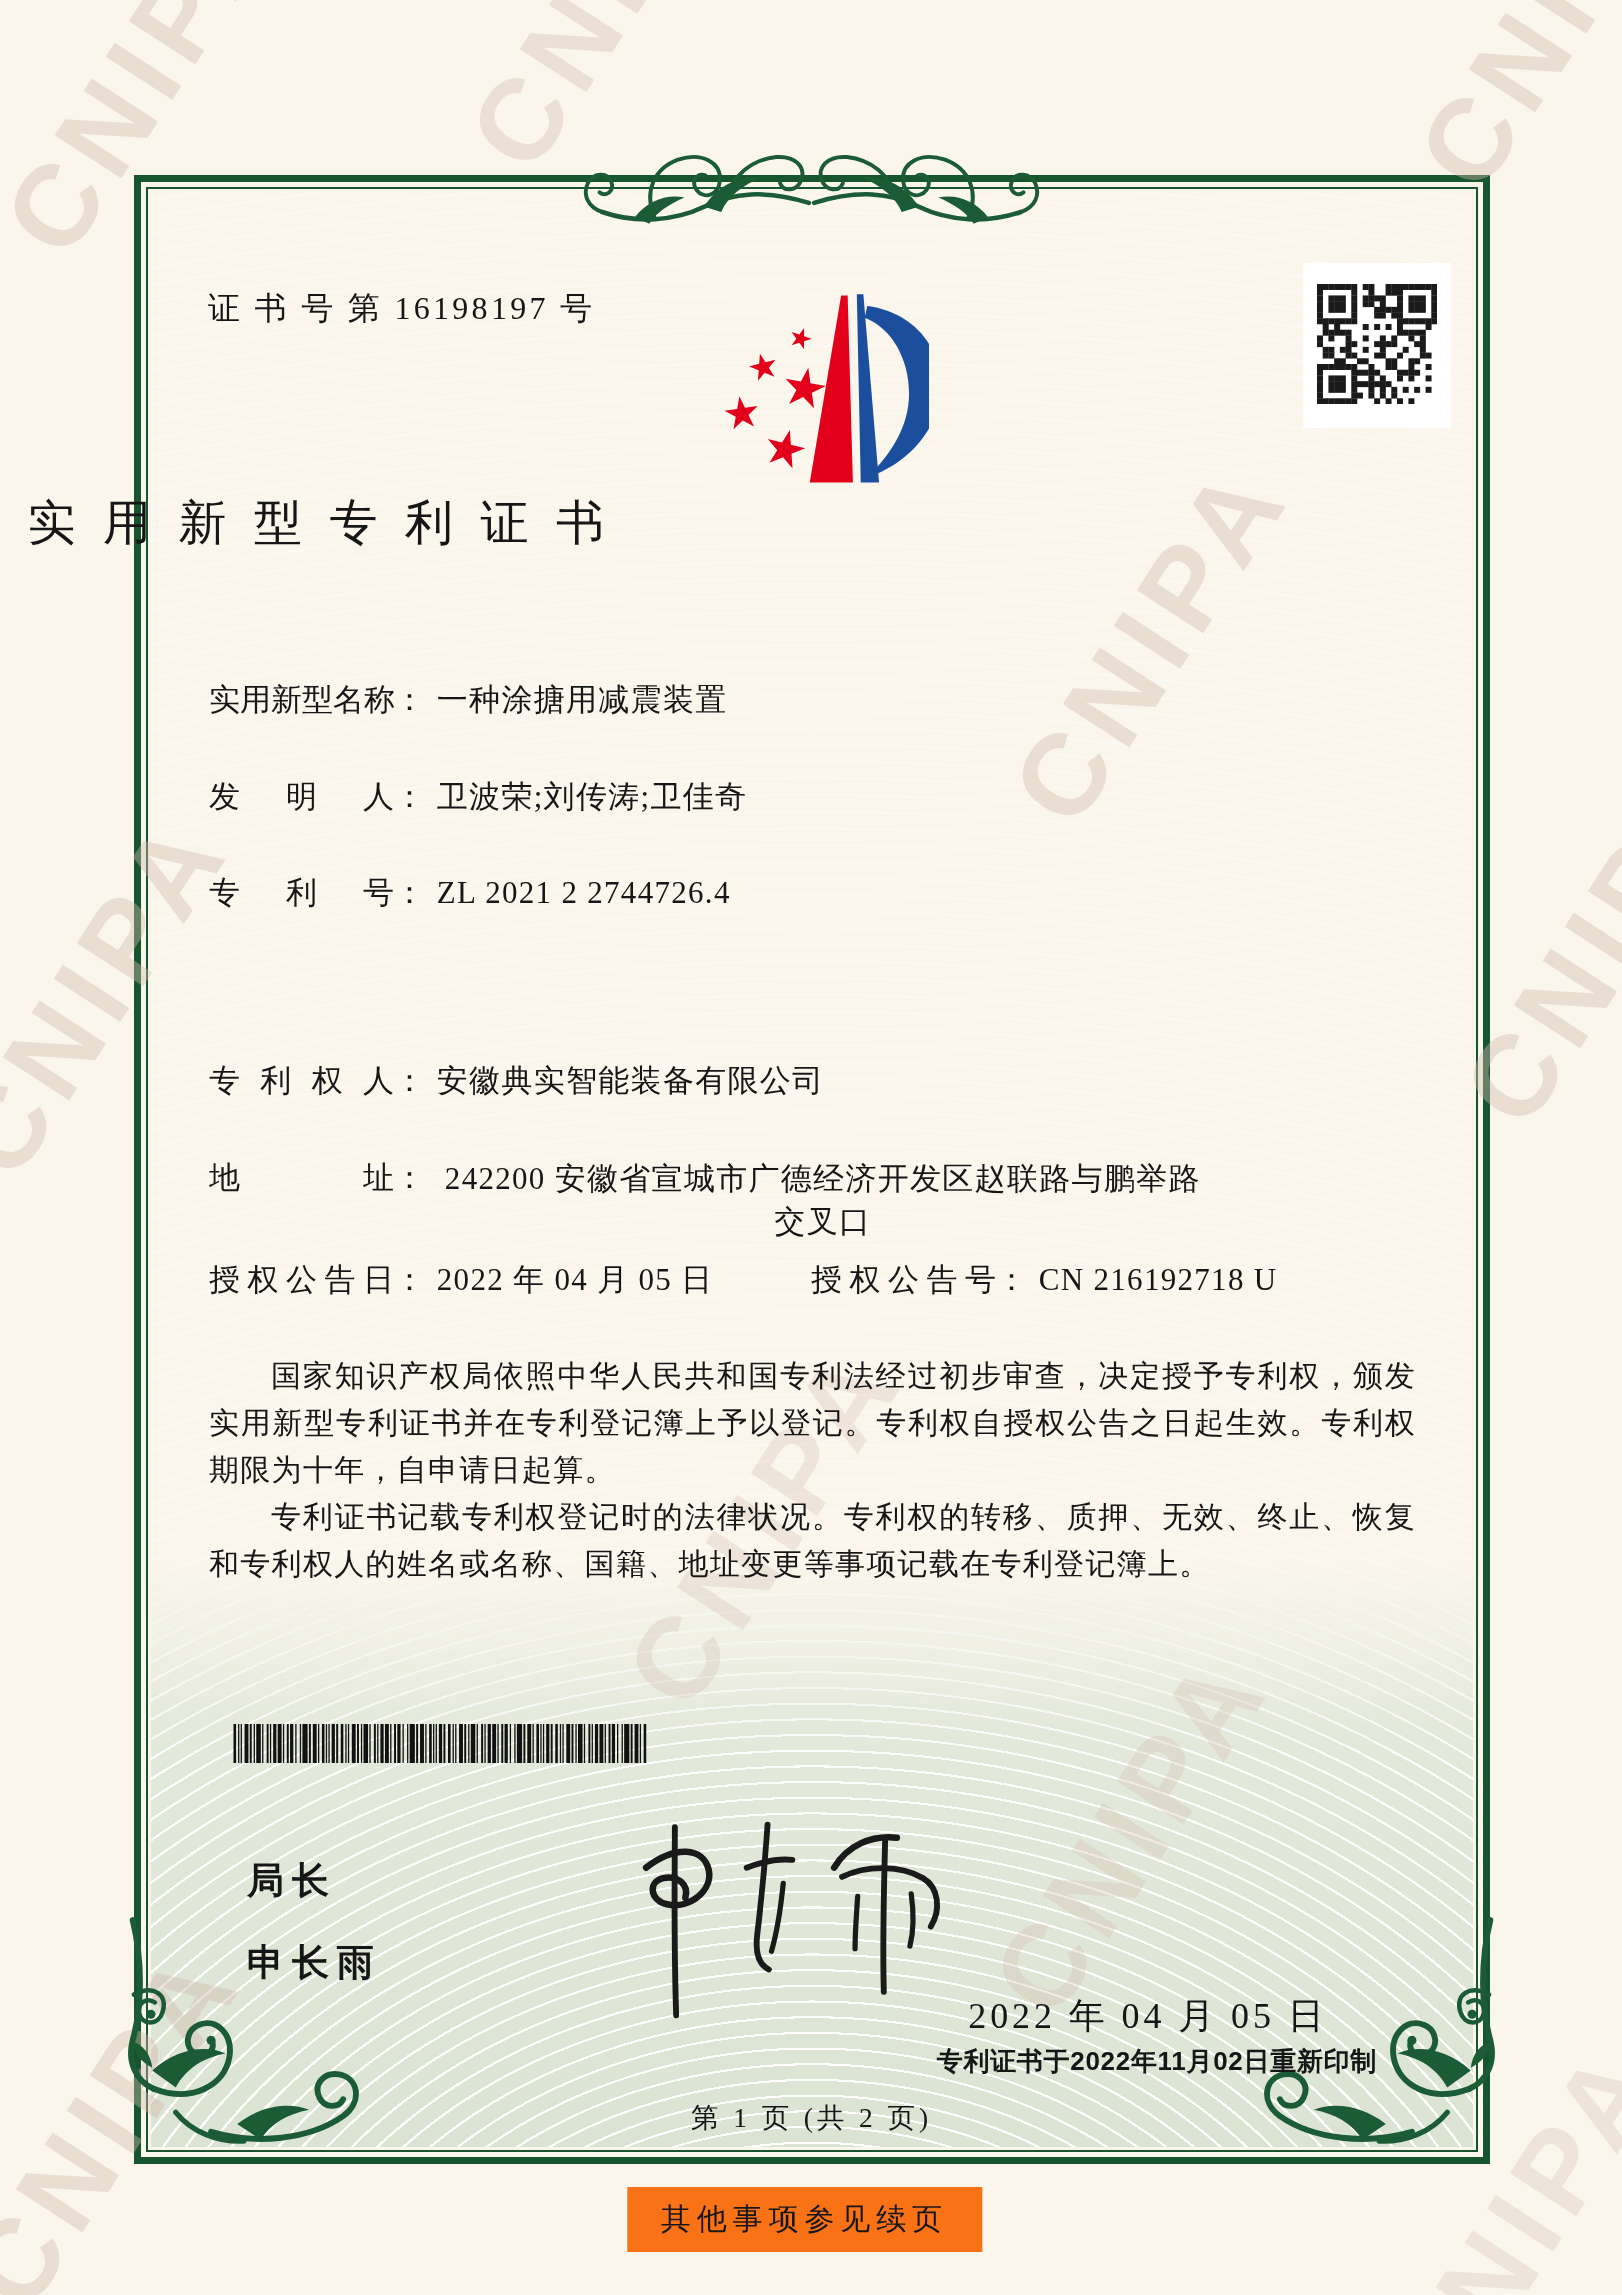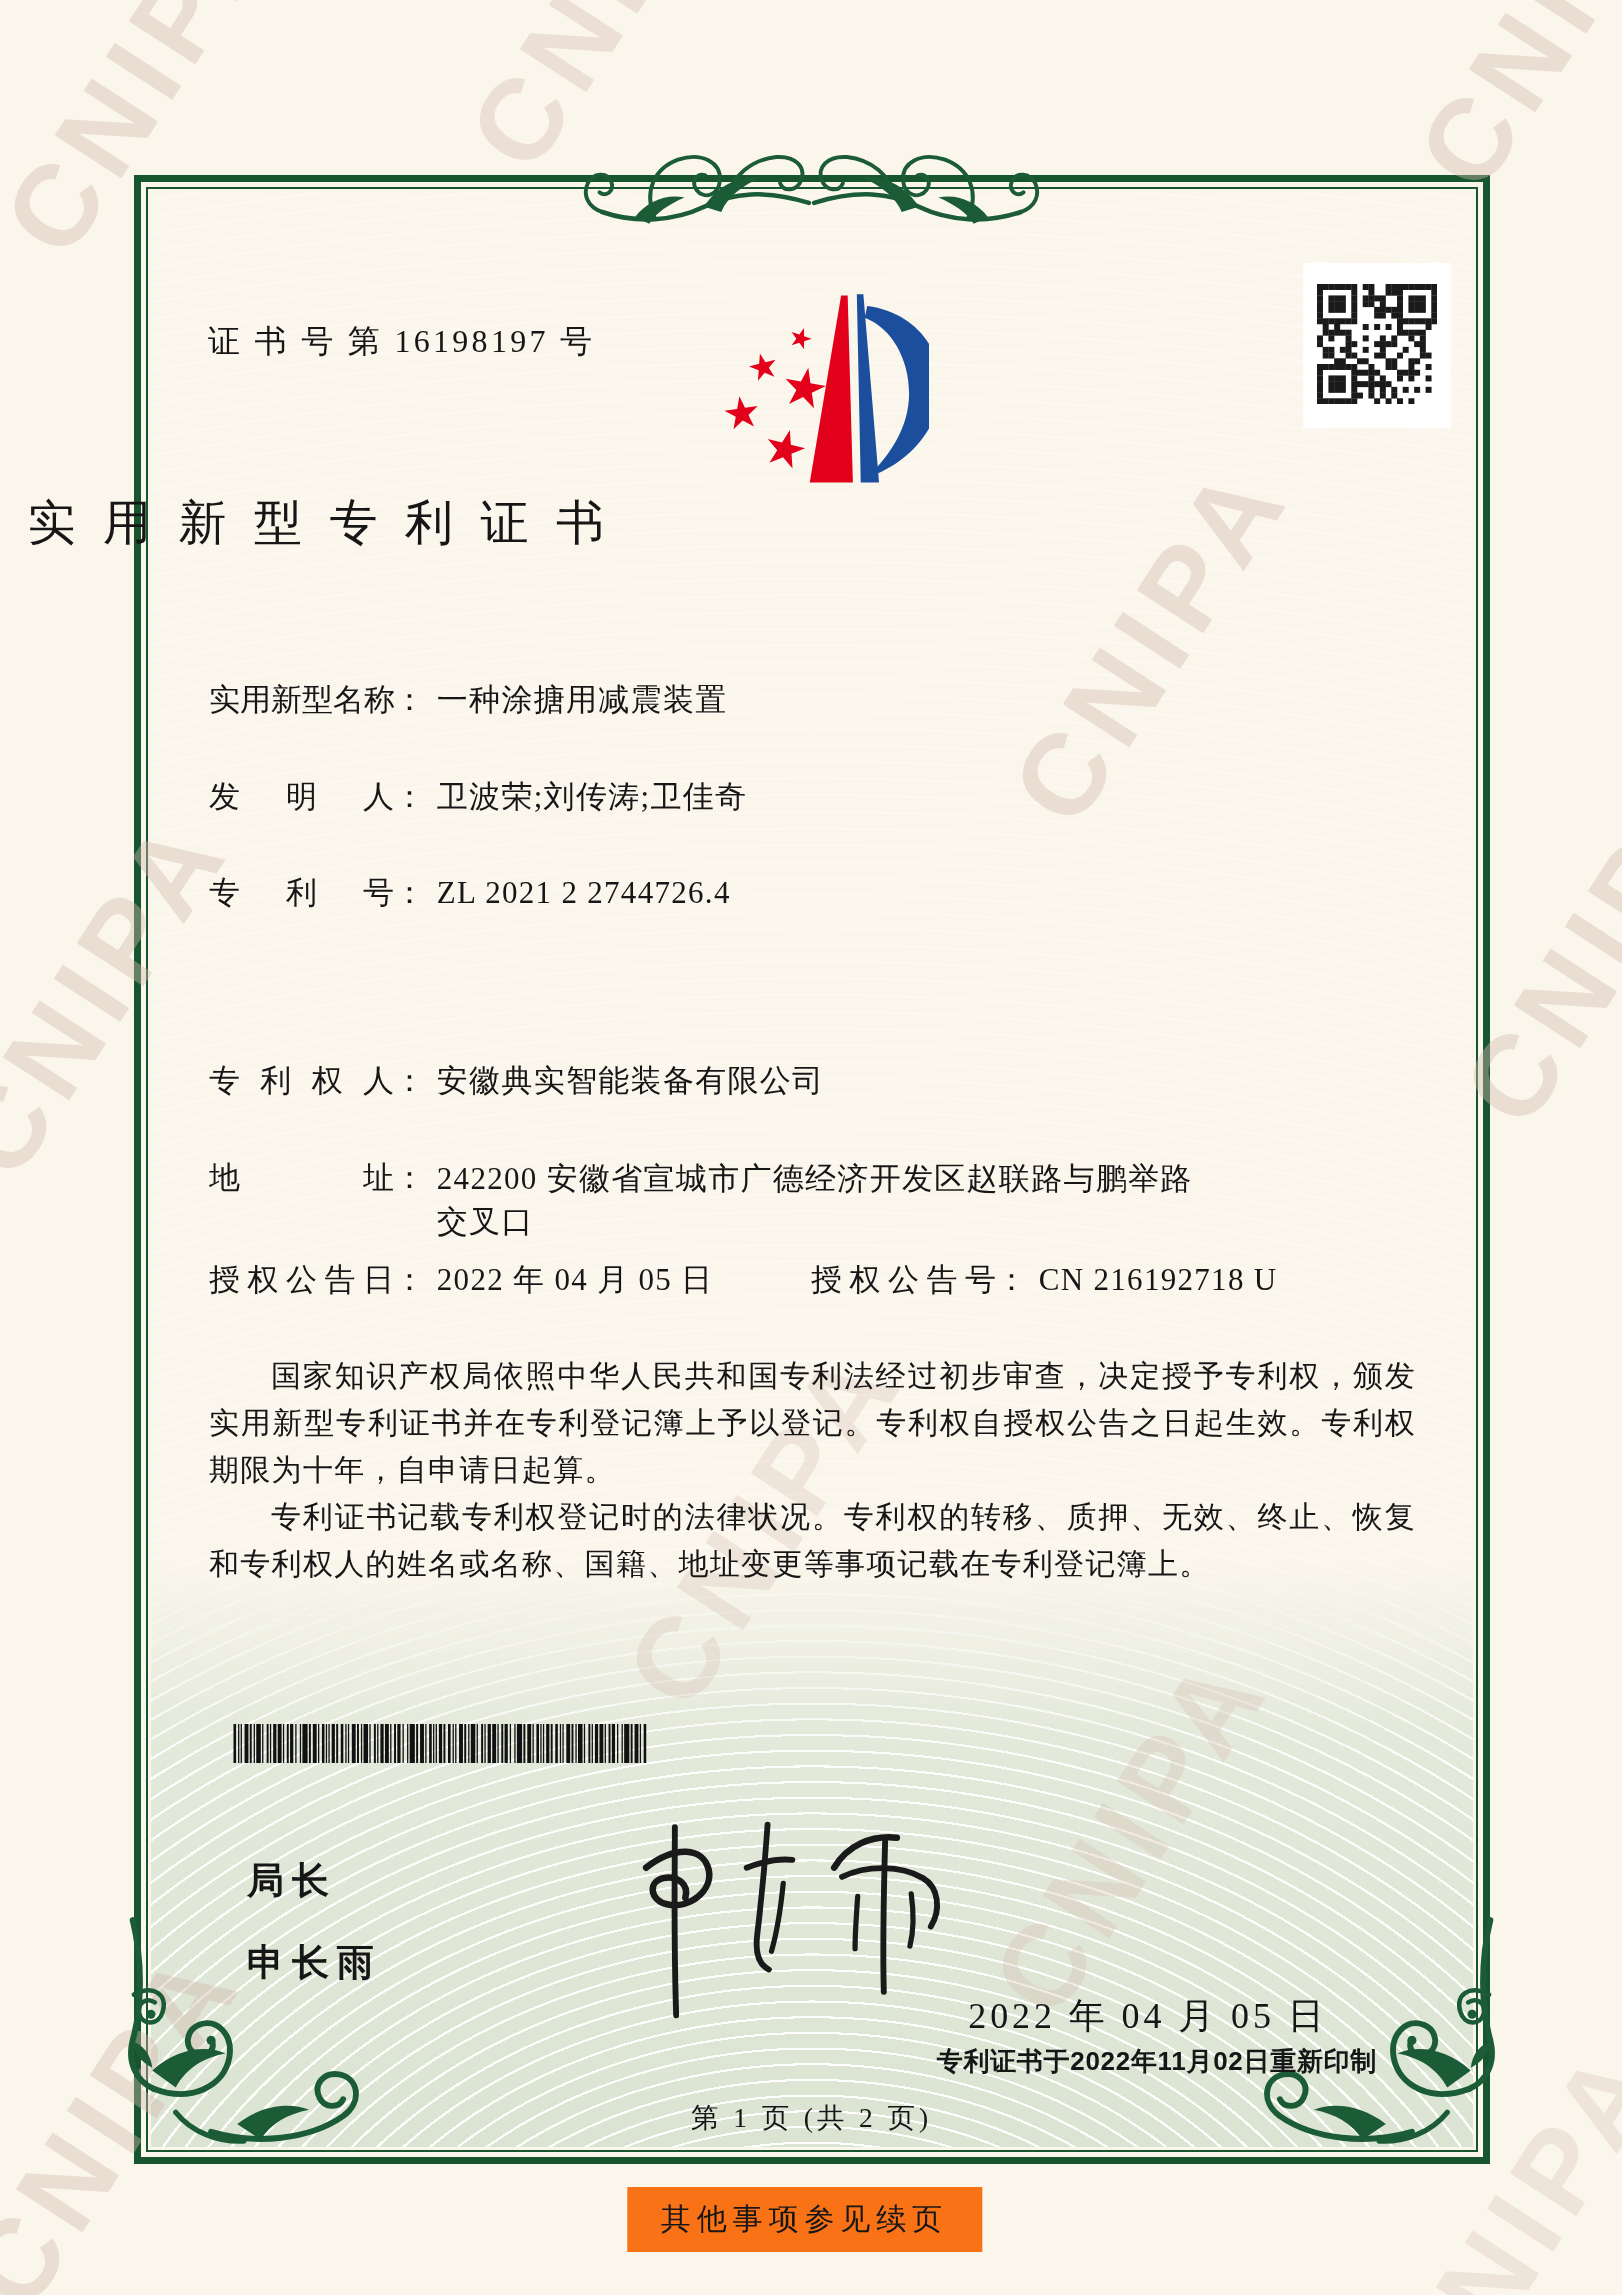--- a/index.html
+++ b/index.html
@@ -42,35 +42,35 @@
     position:absolute;inset:0;
     background:repeating-radial-gradient(1963px 1570px at 50% 150%,
       rgba(255,255,255,0.95) 0 2.6px, rgba(255,255,255,0) 2.6px 19.6px);
     -webkit-mask-image:linear-gradient(to bottom,transparent 0,black 209px);
     mask-image:linear-gradient(to bottom,transparent 0,black 209px);
   }
   
   .ornament{position:absolute;z-index:4;pointer-events:none;}
   
   .content{position:absolute;inset:0;z-index:5;}
-  .cert-no{position:absolute;left:208px;top:287px;font-size:32px;letter-spacing:3.3px;margin-top:33px;}
+  .cert-no{position:absolute;left:208px;top:287px;font-size:32px;letter-spacing:3.3px;}
   .logo-box{position:absolute;left:701px;top:255px;width:228px;height:230px;}
   .qr-box{position:absolute;left:1303px;top:263px;width:148px;height:165px;background:#ffffff;}
   .qr-box svg{position:absolute;left:13.7px;top:21px;}
   .doc-title{
     position:absolute;left:0;right:0;top:491px;text-align:left;
     font-size:48px;font-weight:400;letter-spacing:27.5px;text-indent:27.5px;
   }
   .frow{position:absolute;left:209px;font-size:31px;line-height:41px;white-space:nowrap;}
   .flabel{
     display:inline-block;width:185px;text-align:justify;text-align-last:justify;
     vertical-align:top;
   }
   .fcolon{display:inline-block;vertical-align:top;margin-right:11.8px;}
-  .fvalue{display:inline-block;vertical-align:top;letter-spacing:1.3px;}
+  .fvalue{display:inline-block;vertical-align:top;letter-spacing:1.3px;text-align:center;}
   .fvalue.wrap{white-space:normal;width:772px;line-height:43px;}
   .fgroup2{position:absolute;left:602px;top:0;}
   .para{
     position:absolute;left:209px;width:1207px;font-size:30px;line-height:47px;
     text-align:justify;text-indent:62px;letter-spacing:1.3px;margin-top:13px;
   }
   .barcode-box{position:absolute;left:232px;top:1724px;}
   .sig-role{
     position:absolute;left:211px;font-size:37px;font-weight:700;letter-spacing:7.9px;
     font-family:"Liberation Sans","DejaVu Sans",sans-serif;

